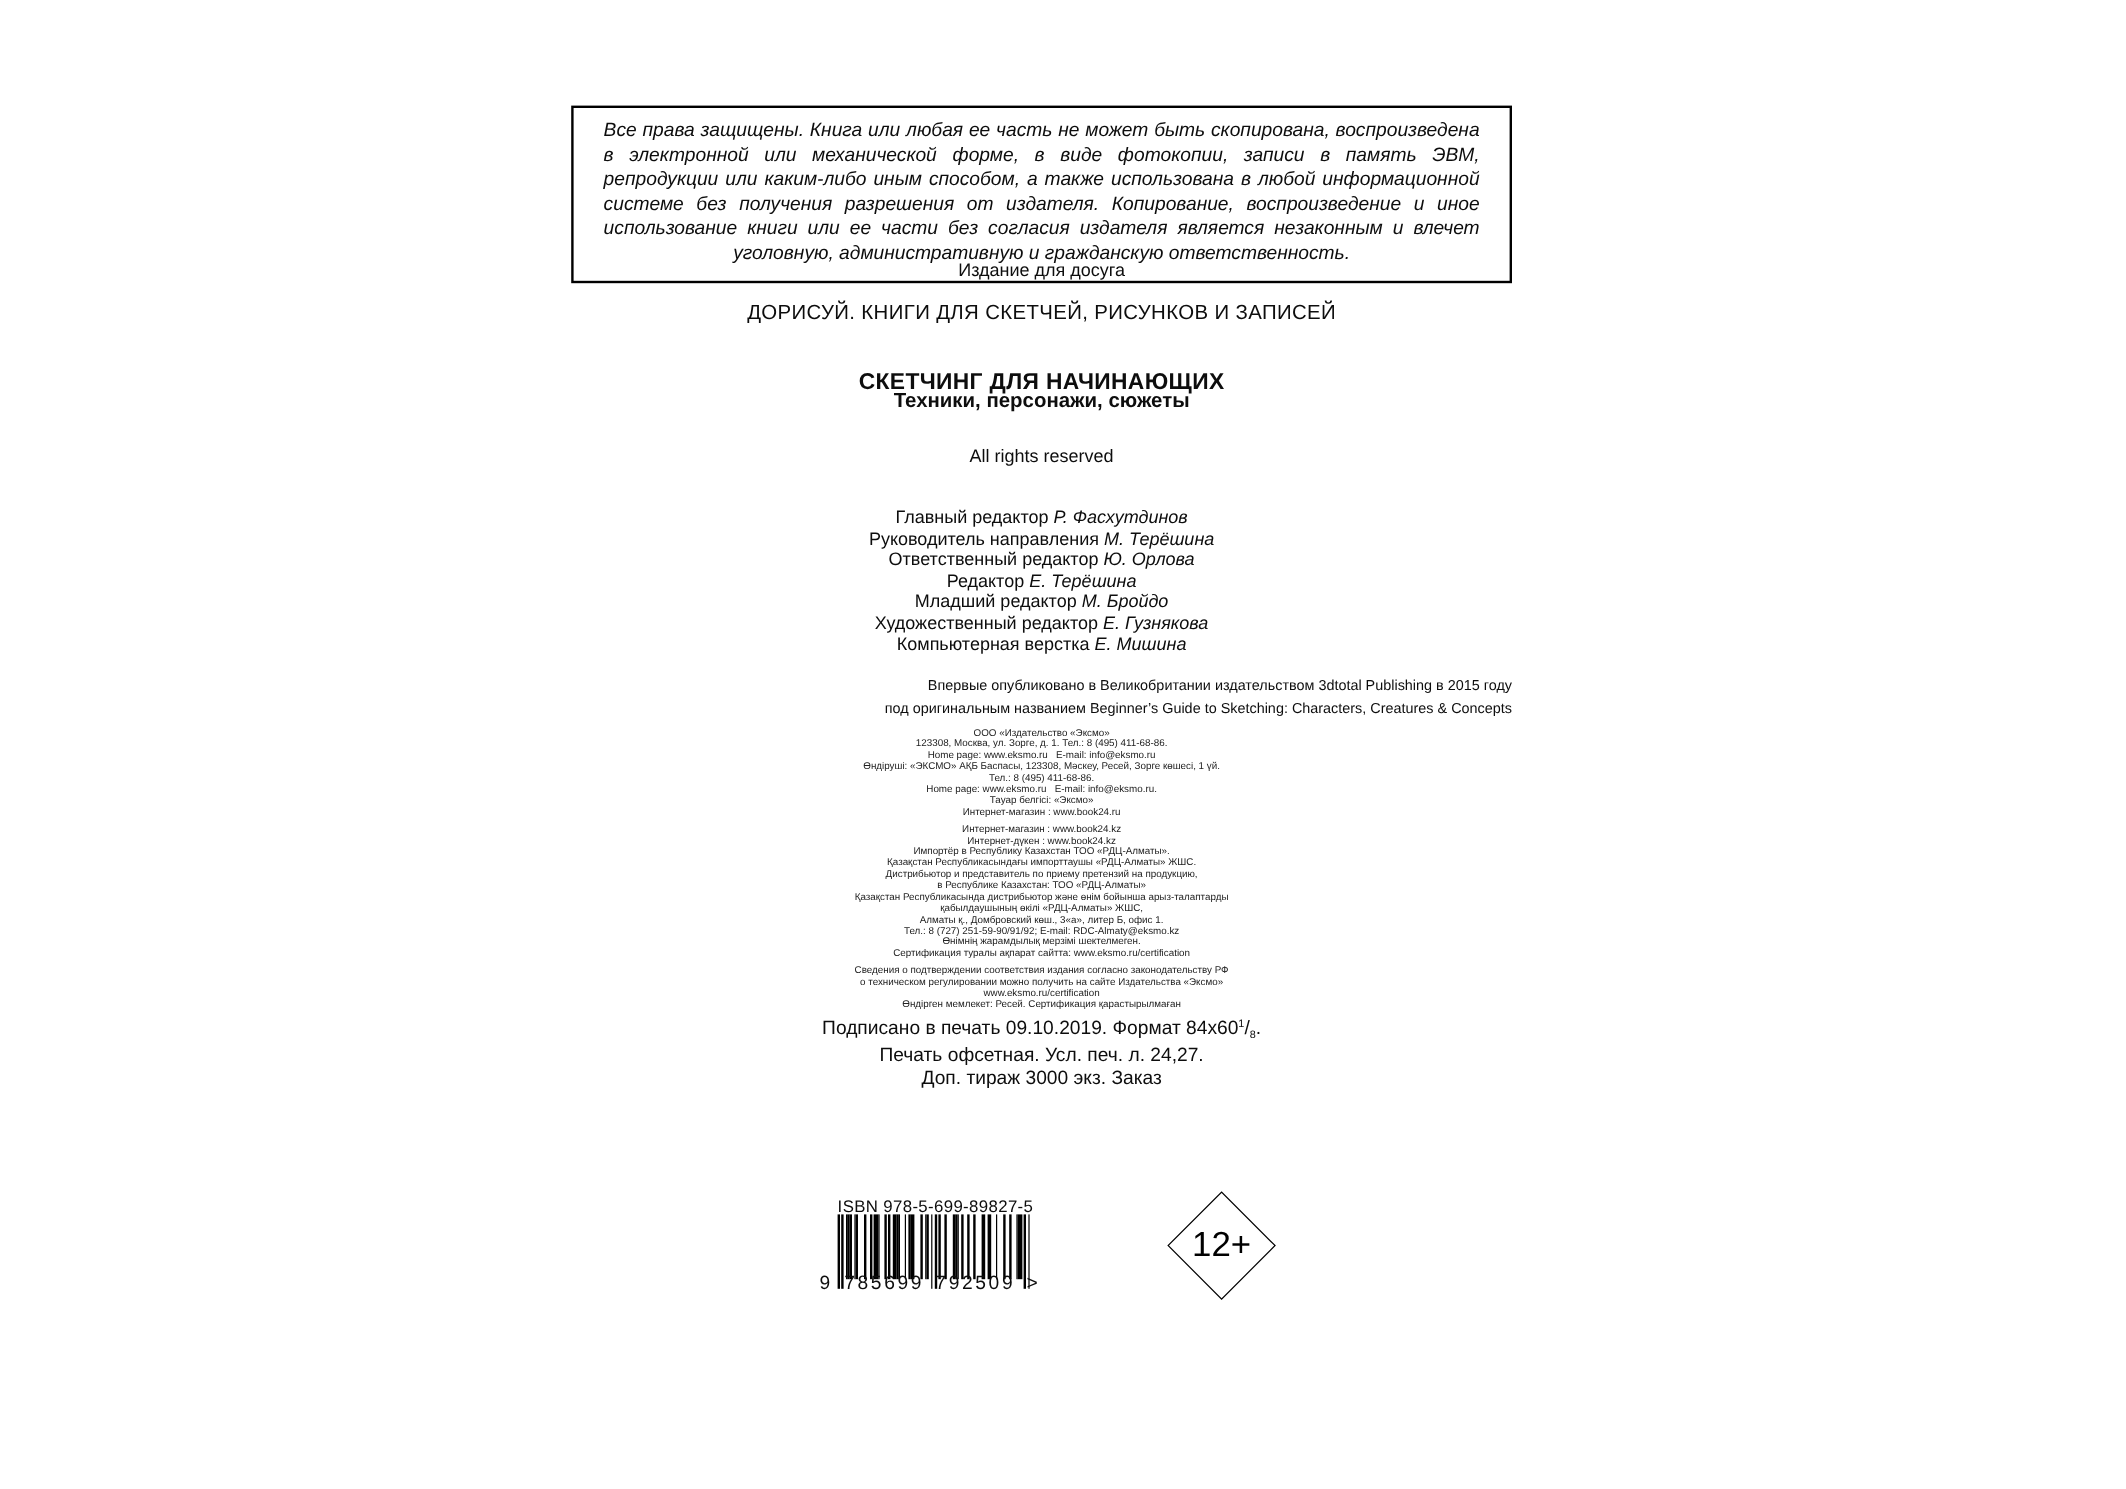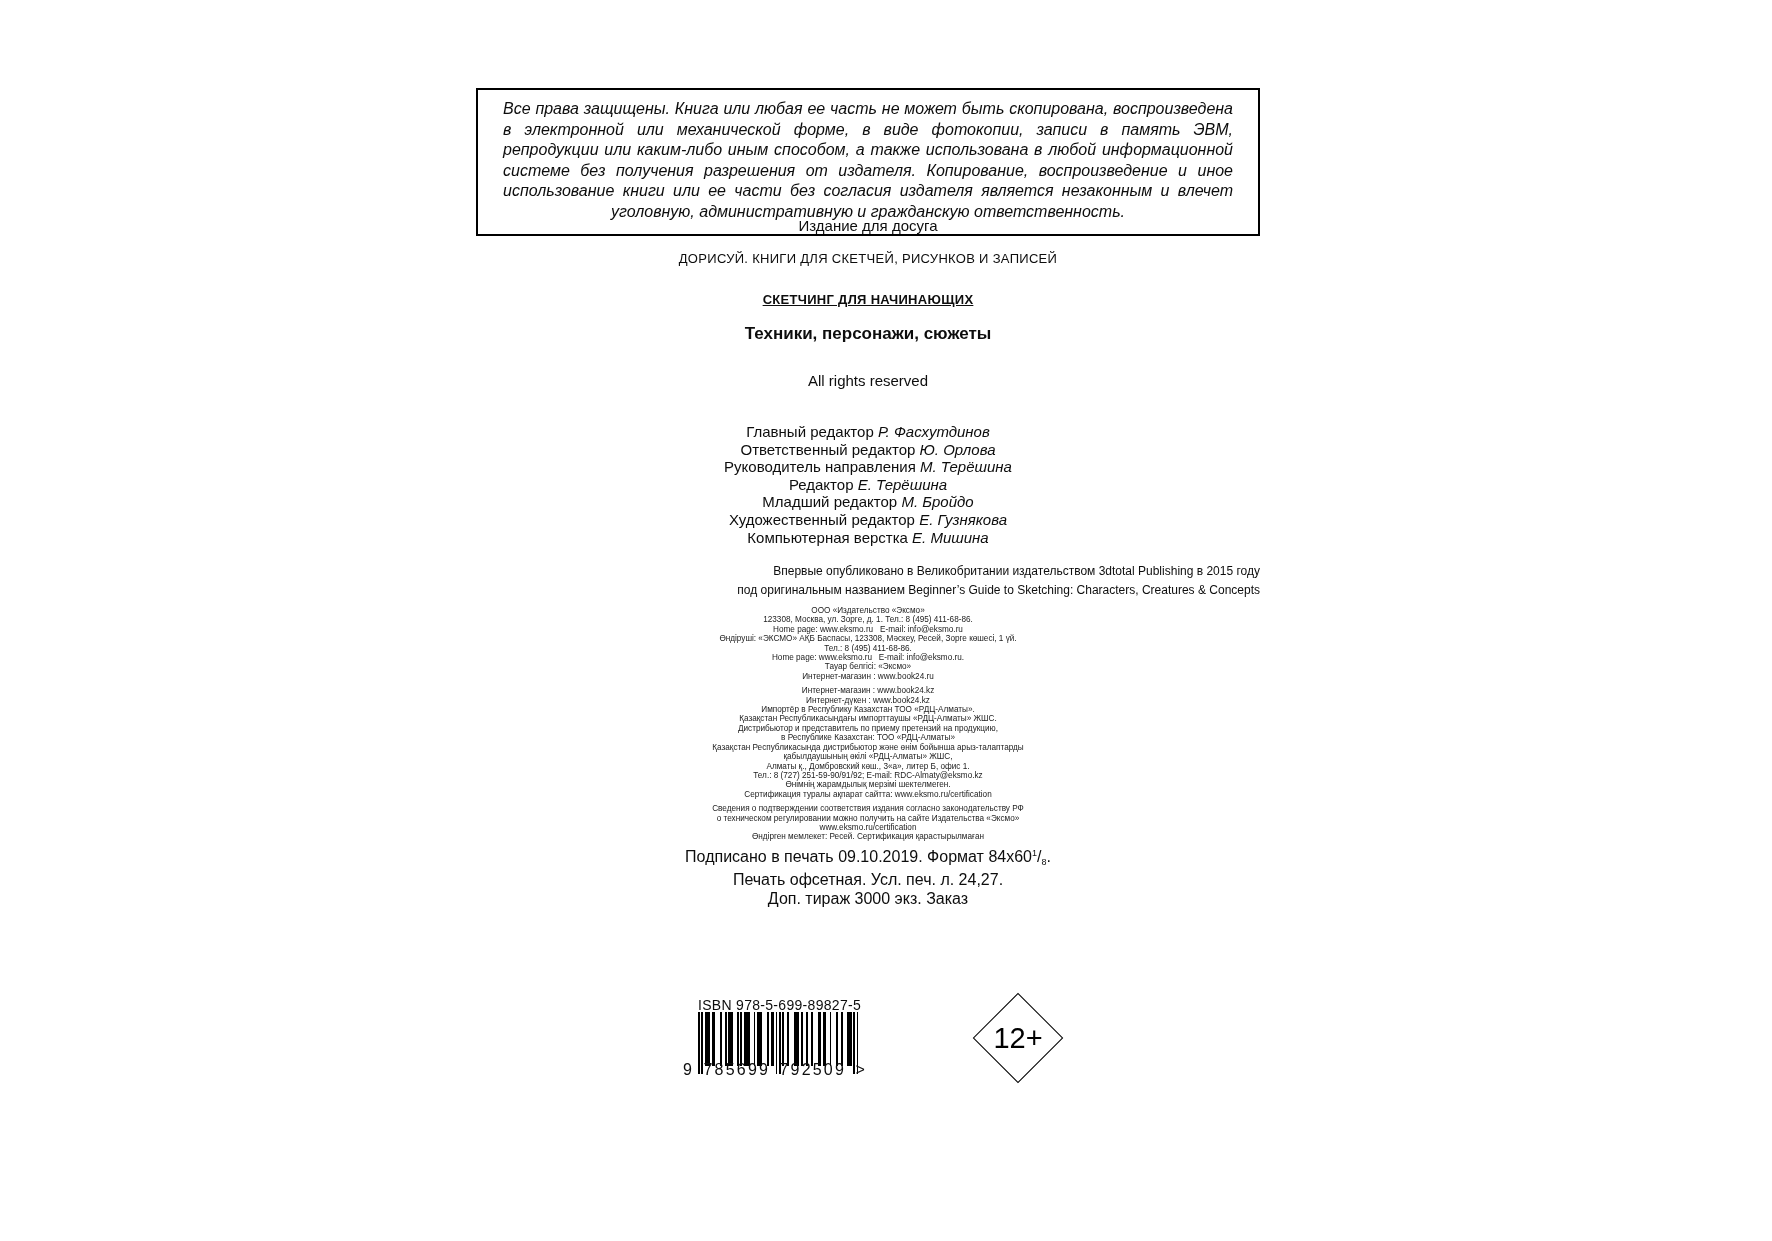--- a/index.html
+++ b/index.html
@@ -6,22 +6,22 @@
   .page{position:relative;width:1772px;height:1241px;background:#ffffff;overflow:hidden;
         font-family:"Liberation Sans",sans-serif;color:#0d0d0d;}
   .col{position:absolute;left:476px;top:0;width:784px;text-align:center;}
 
   .copyright-box{position:absolute;top:88px;left:0;width:784px;box-sizing:border-box;
         border:2px solid #000;padding:9px 25px 11px 25px;
         font-style:italic;font-size:16px;line-height:20.6px;
         text-align:justify;text-align-last:center;}
 
   .edition{position:absolute;top:217px;left:0;width:100%;font-size:15px;}
-  .series{position:absolute;top:251px;left:0;width:100%;font-size:13px;letter-spacing:.3px;}
-  .title{position:absolute;top:292px;left:0;width:100%;font-size:13px;font-weight:bold;letter-spacing:.3px;text-decoration:underline;}
+  .series{position:absolute;top:251px;left:0;width:100%;font-size:17px;letter-spacing:.3px;}
+  .title{position:absolute;top:308px;left:0;width:100%;font-size:19px;font-weight:bold;letter-spacing:.3px;}
   .subtitle{position:absolute;top:324px;left:0;width:100%;font-size:17px;font-weight:bold;}
   .rights{position:absolute;top:372px;left:0;width:100%;font-size:15px;}
 
   .staff{position:absolute;top:423px;left:0;width:100%;font-size:15px;line-height:17.6px;}
   .staff .person{font-style:italic;}
 
   .pub{position:absolute;top:562px;left:0;width:100%;font-size:12px;line-height:19px;text-align:right;}
 
   .imprint{position:absolute;top:606px;left:0;width:100%;font-size:8.2px;line-height:9.4px;color:#222;}
   .imp-line.gap{margin-top:5px;}
@@ -57,23 +57,23 @@
 
     <div class="edition">Издание для досуга</div>
     <div class="series">ДОРИСУЙ. КНИГИ ДЛЯ СКЕТЧЕЙ, РИСУНКОВ И ЗАПИСЕЙ</div>
     <div class="title">СКЕТЧИНГ ДЛЯ НАЧИНАЮЩИХ</div>
     <div class="subtitle">Техники, персонажи, сюжеты</div>
     <div class="rights">All rights reserved</div>
 
     <div class="staff">
   <div class="staff-row"><span class="role">Главный редактор </span><span class="person">Р. Фасхутдинов</span></div>
 
+  <div class="staff-row"><span class="role">Руководитель направления </span><span class="person">М. Терёшина</span></div>
+
   <div class="staff-row"><span class="role">Ответственный редактор </span><span class="person">Ю. Орлова</span></div>
-
-  <div class="staff-row"><span class="role">Руководитель направления </span><span class="person">М. Терёшина</span></div>
 
   <div class="staff-row"><span class="role">Редактор </span><span class="person">Е. Терёшина</span></div>
 
   <div class="staff-row"><span class="role">Младший редактор </span><span class="person">М. Бройдо</span></div>
 
   <div class="staff-row"><span class="role">Художественный редактор </span><span class="person">Е. Гузнякова</span></div>
 
   <div class="staff-row"><span class="role">Компьютерная верстка </span><span class="person">Е. Мишина</span></div>
 </div>
 

